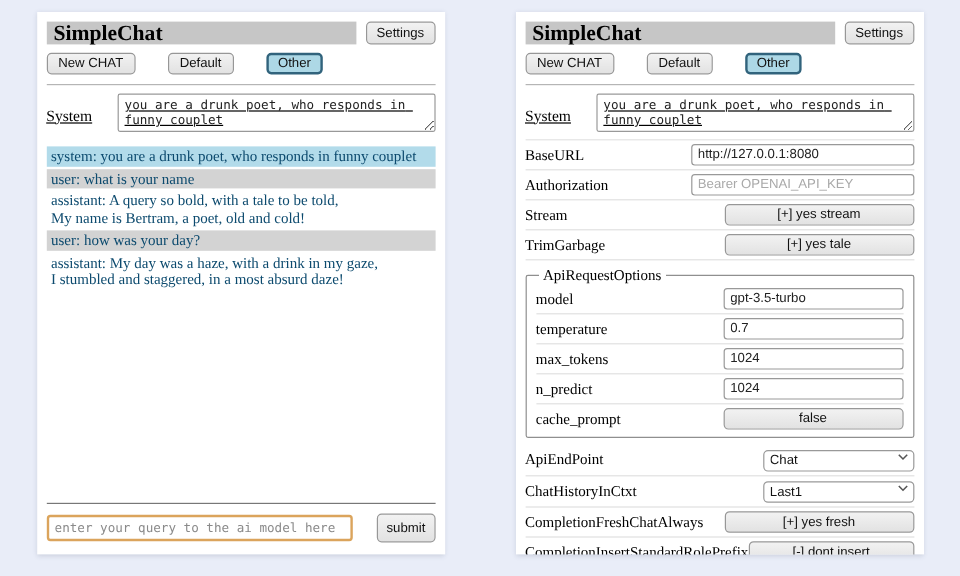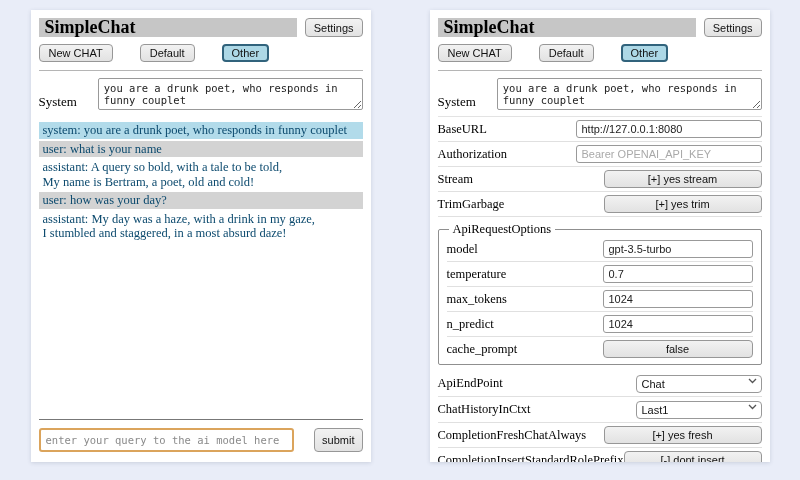--- a/index.html
+++ b/index.html
@@ -43,21 +43,21 @@
   .session-row { display: flex; gap: 27px; margin: 7px 0 2px; flex: none; }
   .session-btn { padding: 2px 9px; }
   .session-btn.active {
     background: #add8e6;
     border: 2px solid #31637c;
     padding: 1px 8px;
   }
   hr.div-top { border: 0; border-top: 1px solid #b5b5b5; margin: 6px 0 5px; flex: none; }
   hr.div-bottom { border: 0; border-top: 1px solid #777; margin: 0 0 8px; flex: none; }
   
-  .system-row { display: flex; gap: 21px; margin: 2px 0 6px; align-items: flex-end; flex: none; }
+  .system-row { display: flex; gap: 21px; margin: 2px 0 6px; align-items: center; flex: none; text-decoration: underline; }
   .system-label { font-size: 13px; padding-top: 5px; }
   textarea.system-input {
     flex: 1; height: 32px;
     font-family: "DejaVu Sans Mono", monospace;
     font-size: 10.5px;
     border: 1px solid #999; border-radius: 2px;
     padding: 3px 5px;
     color: #222;
   }
   
@@ -65,21 +65,21 @@
   .msg {
     font-size: 12.5px; line-height: 14.5px;
     padding: 1px 4px; margin: 0 0 2px;
     white-space: pre-line; color: #0c4a6e;
   }
   .role-system { background: #b2dbea; }
   .role-user { background: #d3d3d3; }
   .role-assistant { background: #ffffff; }
   .spacer { flex: 1 1 auto; min-height: 0; }
   
-  .query-row { display: flex; gap: 20px; flex: none; margin-bottom: 2px; }
+  .query-row { display: flex; gap: 20px; flex: none; margin-bottom: 2px; align-items: center; }
   input.query-input {
     flex: 1;
     font-family: "DejaVu Sans Mono", monospace;
     font-size: 10.5px;
     border: 1px solid #999; border-radius: 3px;
     padding: 4px 6px; color: #666;
     background: #fff;
   }
   input.query-input.focused { border: 2px solid #dba45c; padding: 3px 5px; }
   input.query-input::placeholder { color: #8a8a8a; }
@@ -180,21 +180,21 @@
       <div class="srow">
         <span class="slabel">Authorization</span>
         <input class="sctl-input" placeholder="Bearer OPENAI_API_KEY" style="">
       </div>
       <div class="srow">
         <span class="slabel">Stream</span>
         <button class="sctl-btn">[+] yes stream</button>
       </div>
       <div class="srow">
         <span class="slabel">TrimGarbage</span>
-        <button class="sctl-btn">[+] yes trim</button>
+        <button class="sctl-btn">[+] yes tale</button>
       </div>
 
       <fieldset class="api-options">
         <legend>ApiRequestOptions</legend>
         <div class="srow">
           <span class="slabel">model</span>
           <input class="sctl-input" value="gpt-3.5-turbo" style="">
         </div>
         <div class="srow">
           <span class="slabel">temperature</span>

